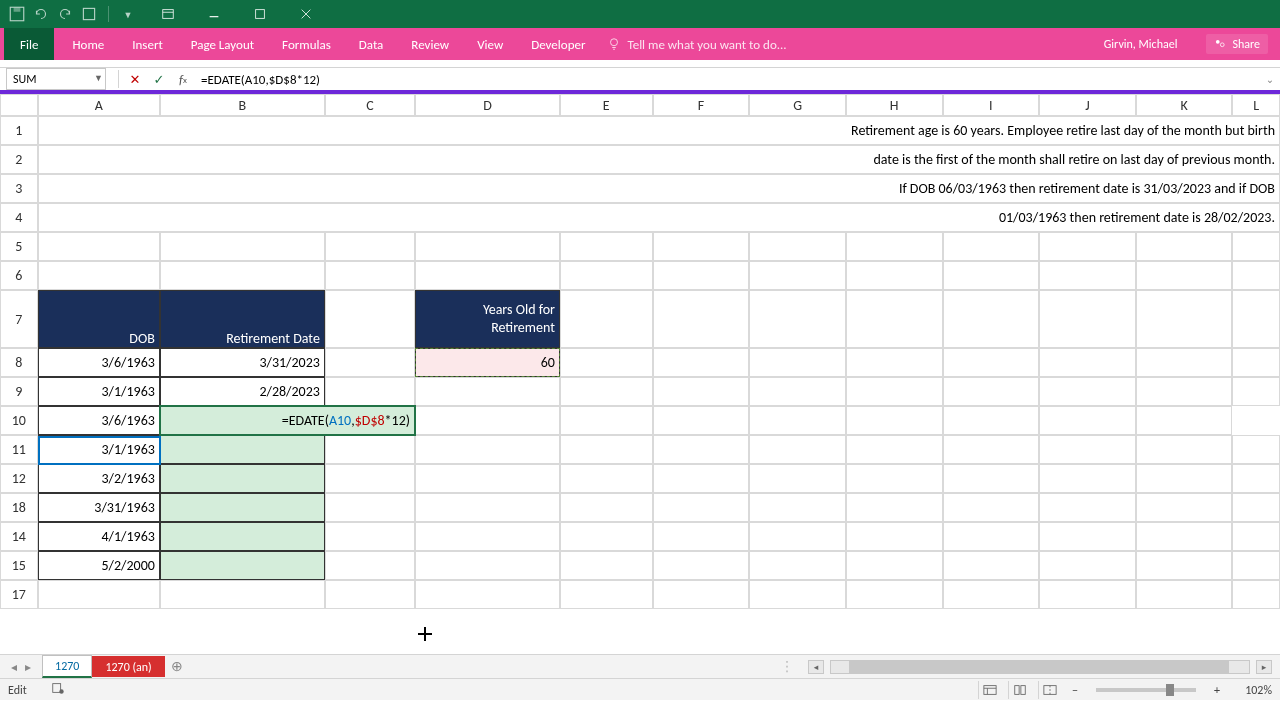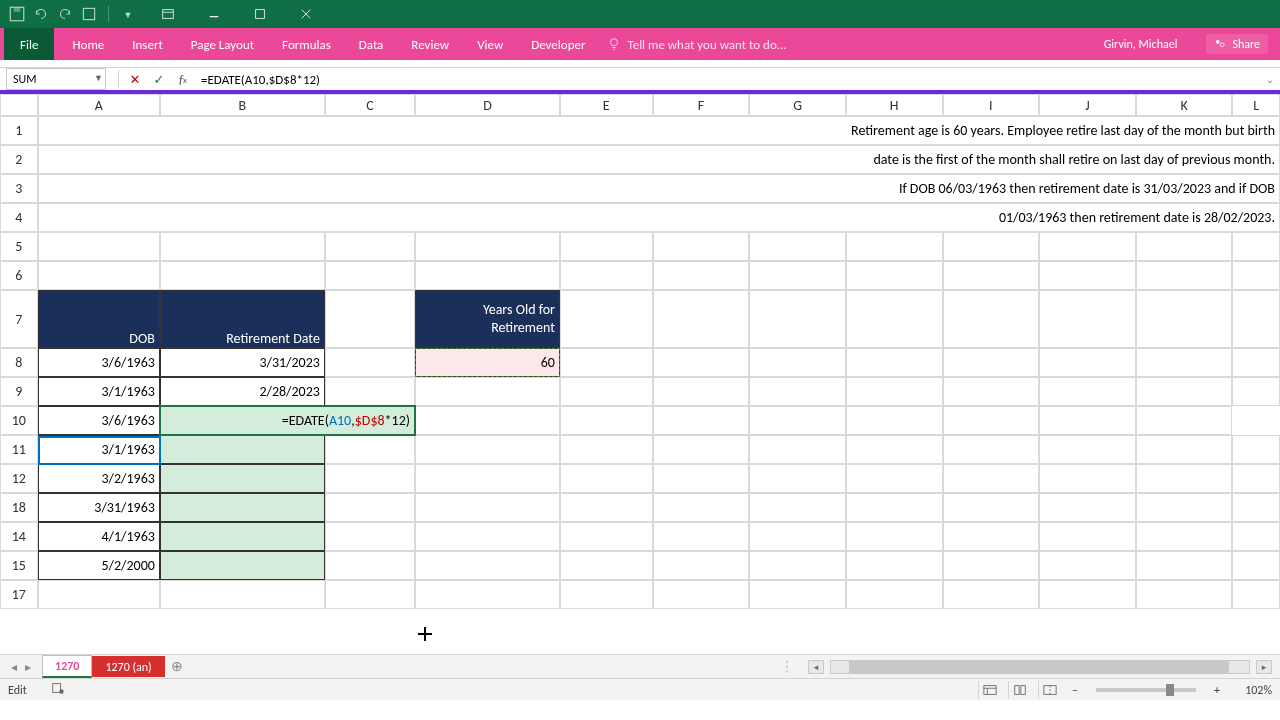--- a/index.html
+++ b/index.html
@@ -47,21 +47,21 @@
 .formula-ref-b{color:#c00000}
 .ref-box-a{position:absolute;border:2px solid #0070c0;pointer-events:none}
 .cursor-cross{position:absolute;width:14px;height:14px;pointer-events:none}
 .cursor-cross:before,.cursor-cross:after{content:"";position:absolute;background:#000}
 .cursor-cross:before{left:6px;top:0;width:2px;height:14px}
 .cursor-cross:after{top:6px;left:0;height:2px;width:14px}
 .tabs-bar{height:24px;display:flex;align-items:center;border-top:1px solid #d4d4d4;background:#f3f3f3;font-size:12px}
 .tab-nav{display:flex;gap:2px;padding:0 8px;color:#888}
 .tab-nav span{padding:0 3px}
 .sheet-tab{padding:3px 12px;border:1px solid #c0c0c0;border-bottom:none;background:#fff;margin-top:-1px;cursor:pointer}
-.sheet-tab.active{border-bottom:2px solid #217346;font-weight:700;color:#ec4899}
+.sheet-tab.active{border-bottom:2px solid #217346;font-weight:400;color:#0369a1}
 .sheet-tab.red{background:#d62f2f;color:#fff;border-color:#d62f2f}
 .tab-add{width:24px;text-align:center;color:#888;font-size:14px}
 .hscroll-area{flex:1;display:flex;align-items:center;padding:0 8px;gap:6px}
 .hscroll{flex:1;height:14px;background:#e8e8e8;border:1px solid #c8c8c8;position:relative}
 .hscroll-thumb{position:absolute;left:18px;top:0;height:12px;width:380px;background:#c8c8c8}
 .hscroll-btn{width:16px;height:14px;background:#e8e8e8;border:1px solid #c8c8c8;display:flex;align-items:center;justify-content:center;font-size:9px;color:#666}
 .statusbar{height:22px;background:#f3f3f3;border-top:1px solid #d4d4d4;display:flex;align-items:center;font-size:12px;color:#444;padding:0 8px}
 .status-right{margin-left:auto;display:flex;align-items:center;gap:8px}
 .view-btn{width:22px;height:18px;display:flex;align-items:center;justify-content:center;border-left:1px solid #d4d4d4}
 .zoom-slider{width:100px;height:4px;background:#c8c8c8;position:relative;margin:0 6px}

